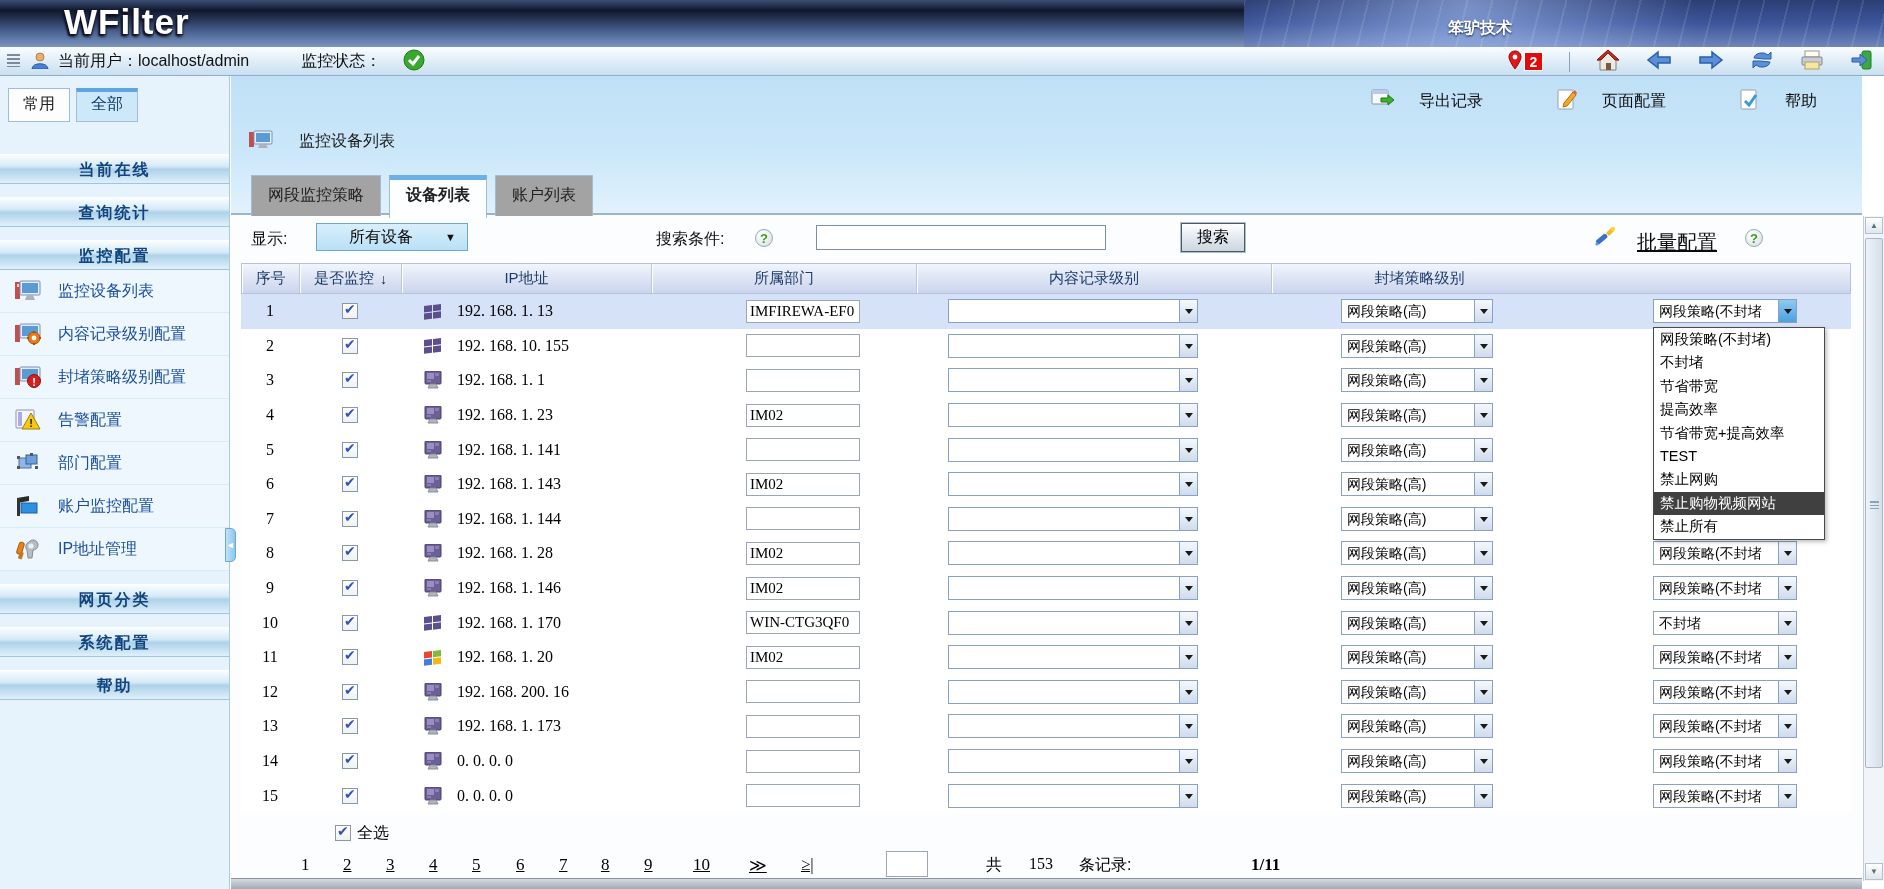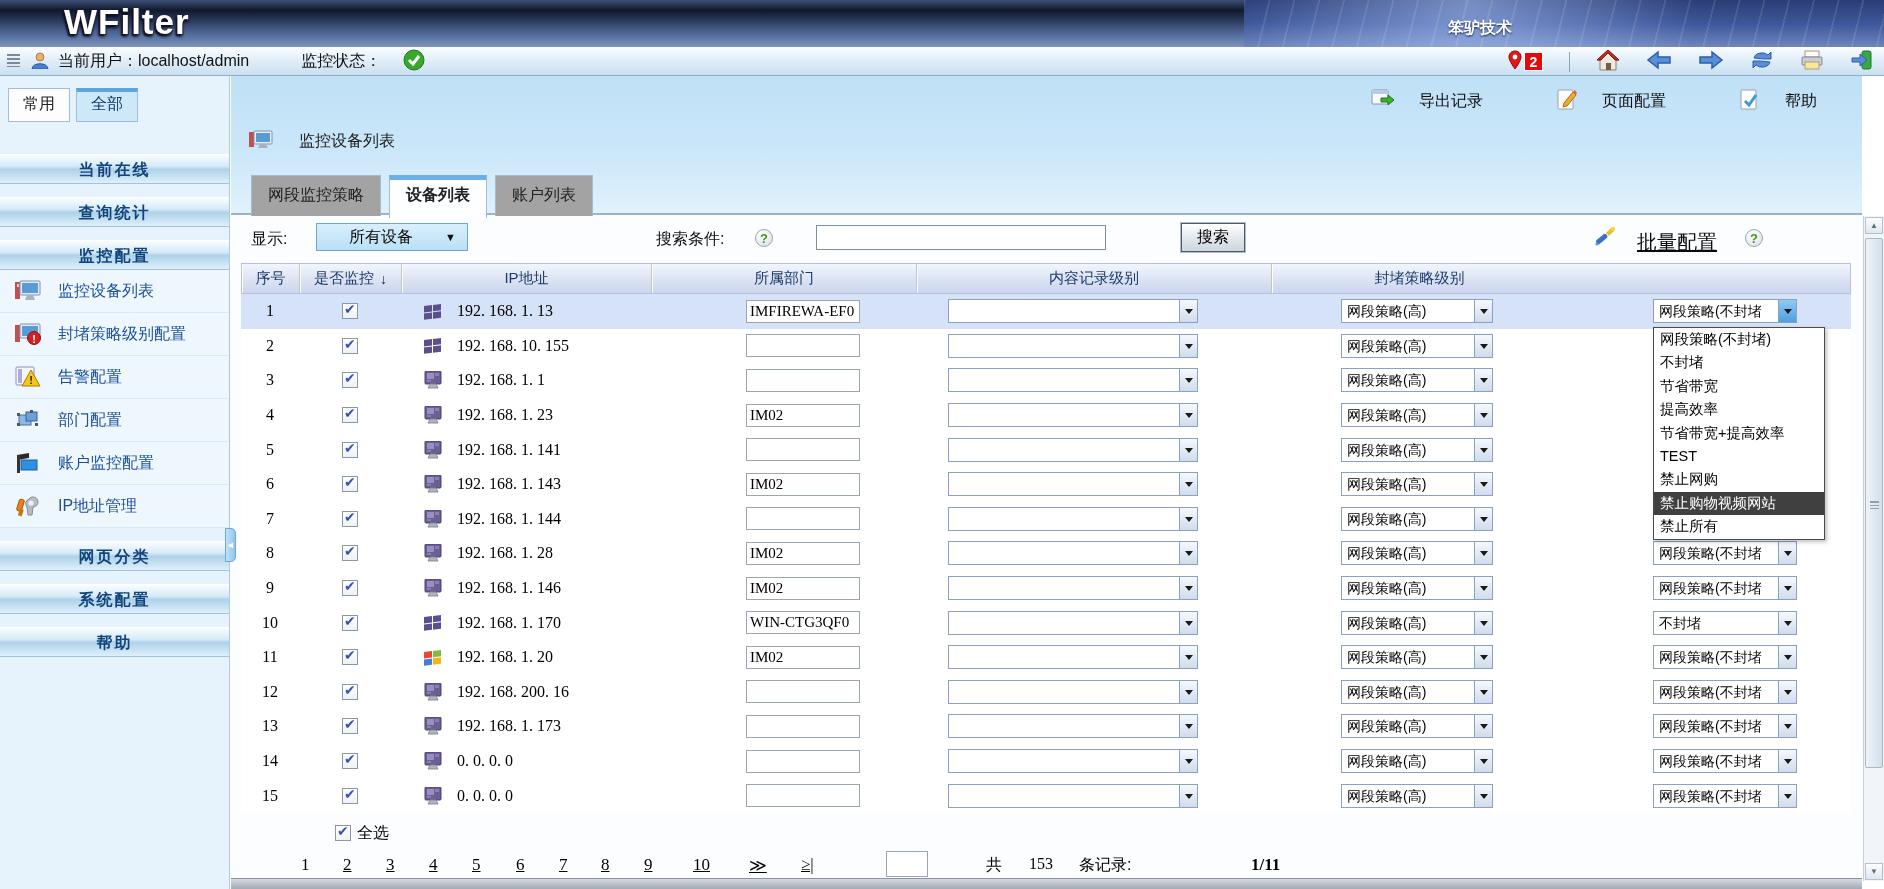--- a/index.html
+++ b/index.html
@@ -230,20 +230,38 @@
           </svg>
         </span>
         <span>监控设备列表</span>
       </div>
       <div class="side-item">
         <span class="sicon">
           <svg width="26" height="22">
             <rect x="0" y="2" width="5" height="17" fill="#c05050"></rect>
             <rect x="5" y="1" width="20" height="14" rx="1" fill="#e4ecf8" stroke="#7a90b8"></rect>
             <rect x="7" y="3" width="16" height="10" fill="#5b9bd5"></rect>
+            <circle cx="19" cy="15" r="6" fill="#e87a14" stroke="#a85008"></circle>
+            <circle cx="19" cy="15" r="2.4" fill="#fff"></circle>
+            <g stroke="#a85008" stroke-width="2">
+              <line x1="19" y1="8" x2="19" y2="10"></line>
+              <line x1="19" y1="20" x2="19" y2="22"></line>
+              <line x1="12" y1="15" x2="14" y2="15"></line>
+              <line x1="24" y1="15" x2="26" y2="15"></line>
+            </g>
+          </svg>
+        </span>
+        <span>内容记录级别配置</span>
+      </div>
+      <div class="side-item">
+        <span class="sicon">
+          <svg width="26" height="22">
+            <rect x="0" y="2" width="5" height="17" fill="#c05050"></rect>
+            <rect x="5" y="1" width="20" height="14" rx="1" fill="#e4ecf8" stroke="#7a90b8"></rect>
+            <rect x="7" y="3" width="16" height="10" fill="#5b9bd5"></rect>
             <circle cx="19" cy="15" r="6.5" fill="#d42020" stroke="#8f0f0f"></circle>
             <text x="19" y="19.5" text-anchor="middle" font-size="11" font-weight="bold" fill="#fff">!</text>
           </svg>
         </span>
         <span>封堵策略级别配置</span>
       </div>
       <div class="side-item">
         <span class="sicon">
           <svg width="26" height="22">
             <rect x="1" y="1" width="18" height="18" rx="1" fill="#f4f6fb" stroke="#8a90c0"></rect>

